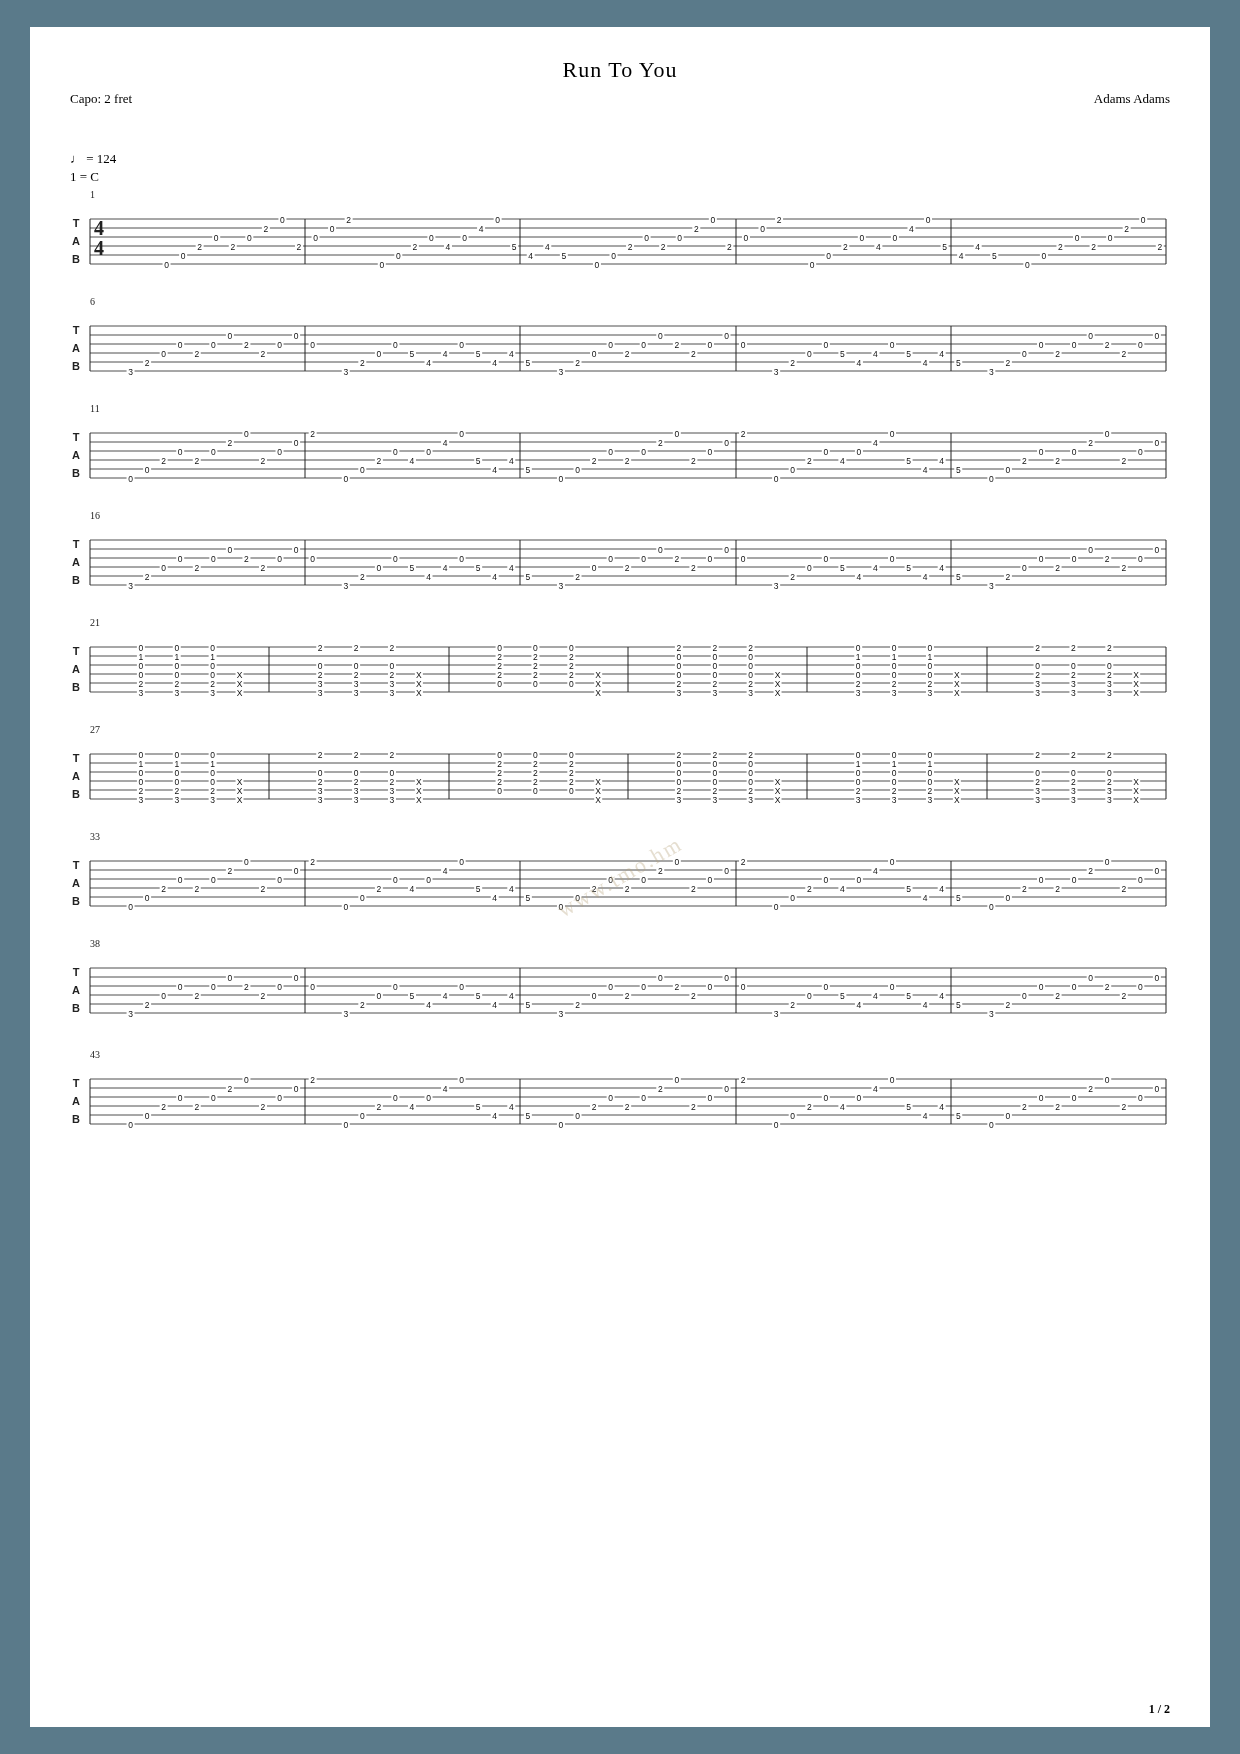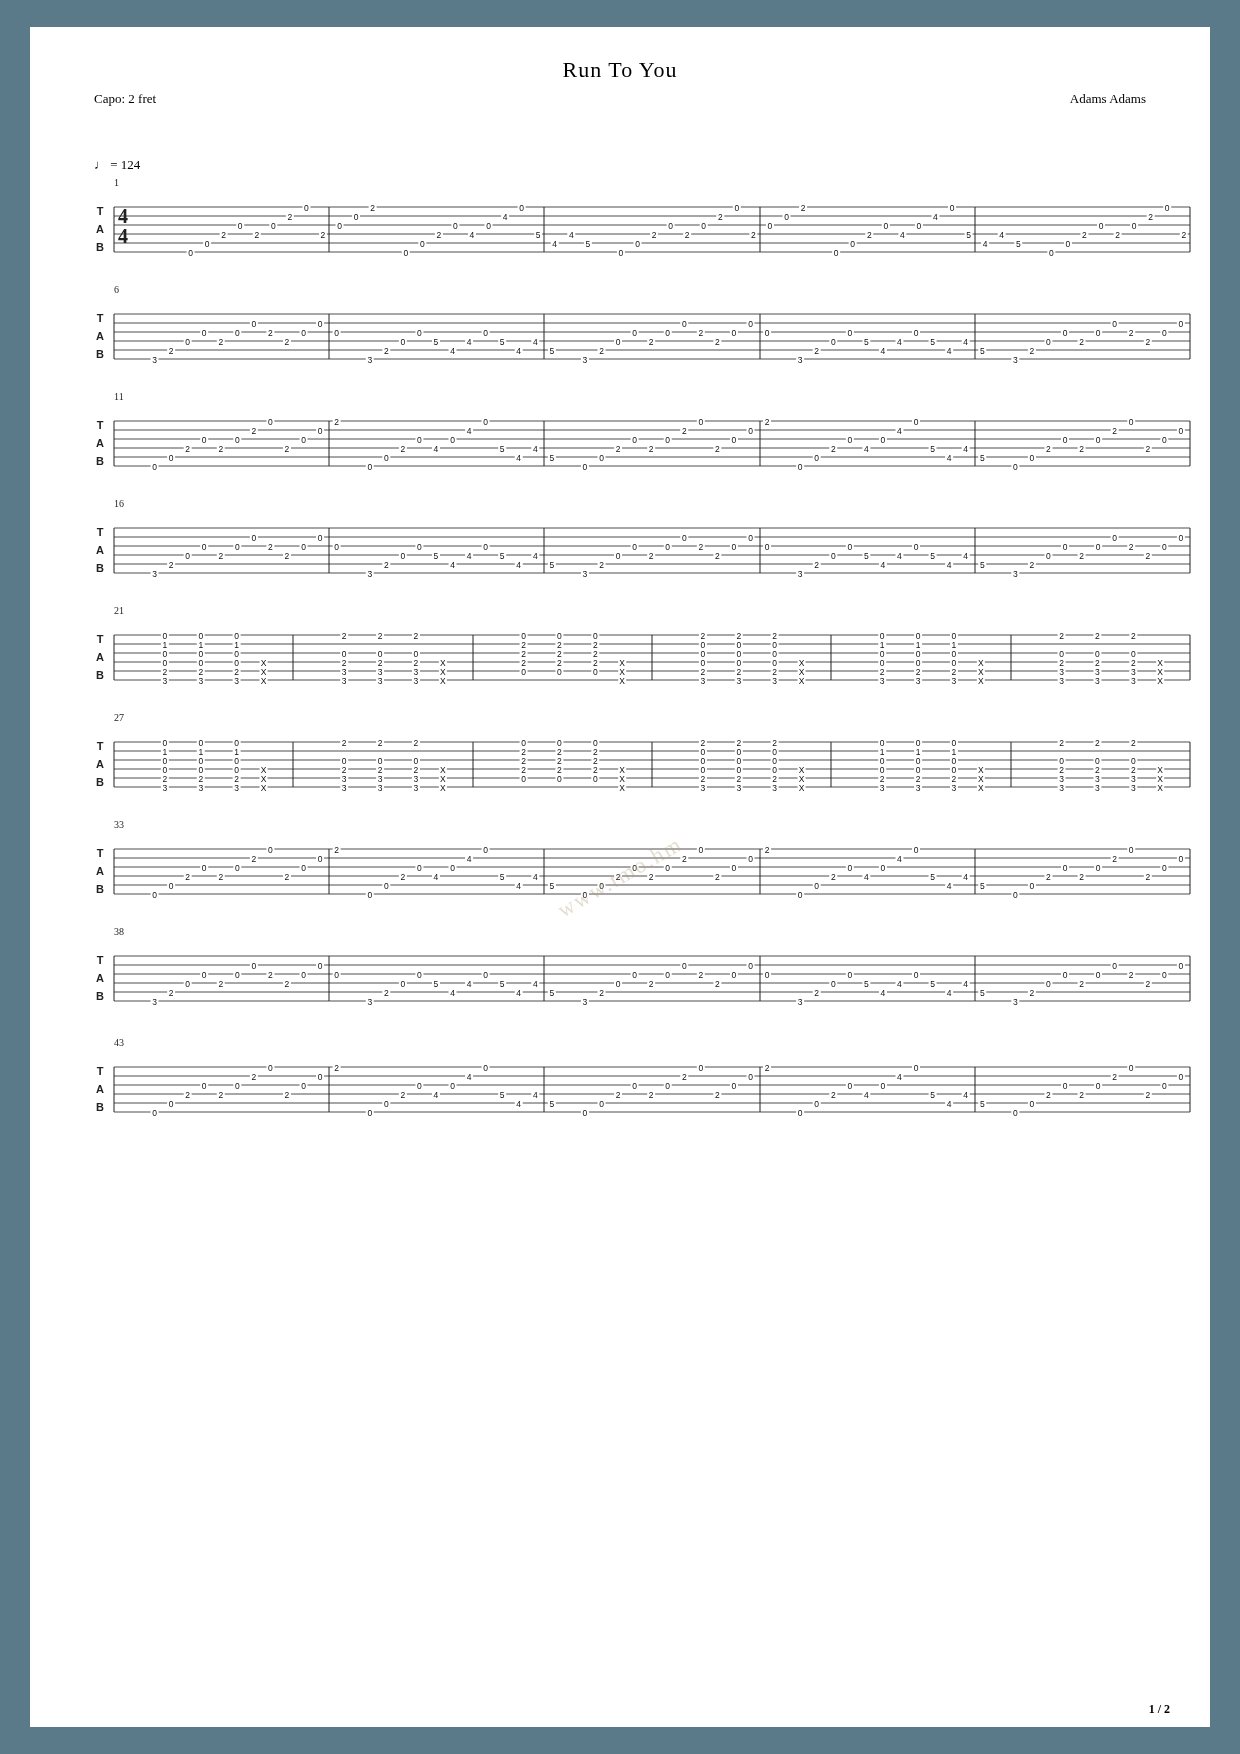--- a/index.html
+++ b/index.html
@@ -11,34 +11,33 @@
       position: relative;
       overflow: hidden;
     }
     .page {
       width: 1180px;
       height: 1700px;
       background: white;
       position: absolute;
       top: 27px;
       left: 30px;
-      padding: 30px 64px;
+      padding: 30px 40px;
     }
     .title {
       text-align: center;
       font-size: 22px;
       font-weight: normal;
       margin-bottom: 8px;
       letter-spacing: 1px;
     }
     .header-row {
       display: flex;
       justify-content: space-between;
       font-size: 13px;
-      margin-bottom: 6px;
     }
     .tempo-row {
       display: flex;
       align-items: center;
       font-size: 13px;
       margin-bottom: 2px;
       gap: 6px;
     }
     .key-row {
       font-size: 13px;
@@ -78,20 +77,23 @@
 <body>
 
 <div class="page">
   <div class="title">Run To You</div>
   <div class="header-row">
     <span>Capo: 2 fret</span>
     <span>Adams Adams</span>
   </div>
   <div class="tempo-row">
     <span style="font-size:13px;margin-top:44px;">♩ = 124</span>
+  </div>
+  <div class="key-row">
+    <span>1 = C</span>
   </div>
 
   <div id="systems-container">
       <div class="tab-svg-container" style="position: relative; margin-bottom: 12px; margin-top: 4px;"><svg width="1100" height="91">
           <text x="20" y="9" font-size="10" fill="#222" font-family="serif">1</text>
           <line x1="20" y1="30" x2="1096" y2="30" stroke="#222" stroke-width="0.8"></line>
           <line x1="20" y1="39" x2="1096" y2="39" stroke="#222" stroke-width="0.8"></line>
           <line x1="20" y1="48" x2="1096" y2="48" stroke="#222" stroke-width="0.8"></line>
           <line x1="20" y1="57" x2="1096" y2="57" stroke="#222" stroke-width="0.8"></line>
           <line x1="20" y1="66" x2="1096" y2="66" stroke="#222" stroke-width="0.8"></line>

